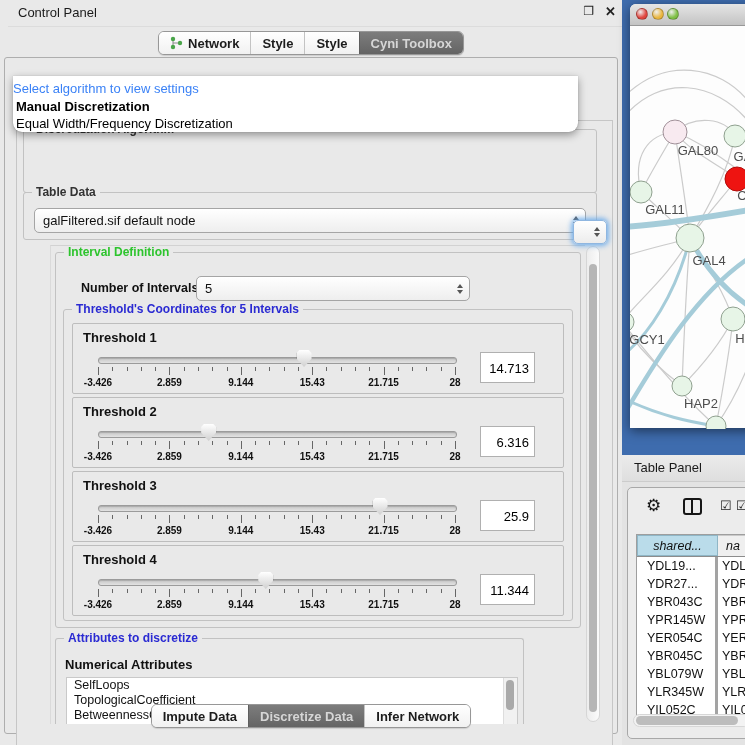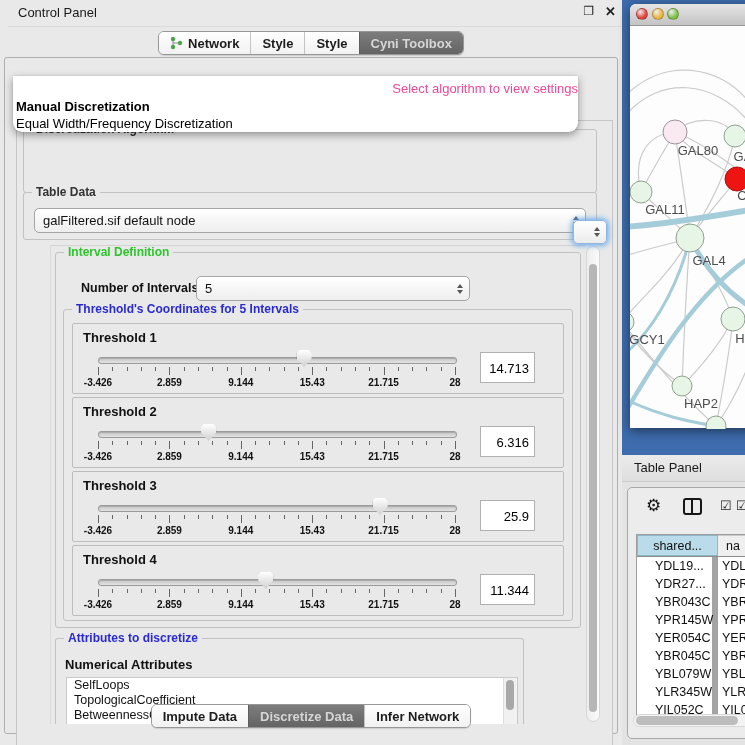--- a/index.html
+++ b/index.html
@@ -36,21 +36,21 @@
   .arr-up{width:0;height:0;border-left:3.5px solid transparent;border-right:3.5px solid transparent;border-bottom:4.5px solid #555;}
   .arr-dn{width:0;height:0;border-left:3.5px solid transparent;border-right:3.5px solid transparent;border-top:4.5px solid #555;}
   
   #focus-combo{position:absolute;left:556px;top:99px;width:32px;height:22px;border-radius:5px;z-index:5;
                background:linear-gradient(#fff,#ececec);border:1px solid #8fb6e0;
                box-shadow:0 0 5px 2px rgba(95,165,235,.8);}
   
   #algo-popup{position:absolute;left:13px;top:76px;width:565px;height:56px;background:#ffffff;z-index:10;
               border-radius:0 0 9px 9px;box-shadow:0 3px 9px rgba(0,0,0,.38),0 0 1px rgba(0,0,0,.3);
               padding-top:3px;box-sizing:border-box;}
-  #popup-hint{text-align:right;font-size:13px;color:#ec4899;height:19px;line-height:19px;}
+  #popup-hint{text-align:left;font-size:13px;color:#3b82f6;height:19px;line-height:19px;}
   .popup-item{font-size:13px;color:#000;height:17px;line-height:17px;padding-left:3px;cursor:default;}
   .popup-item.bold{font-weight:bold;}
   
   #viewport{position:absolute;left:44px;top:186px;width:534px;height:478px;overflow:hidden;
             border-top:1px solid #d2d2d2;border-left:1px solid #dadada;}
   #main-scroll{position:absolute;left:580px;top:187px;width:14px;height:476px;background:linear-gradient(to right,#ededed,#fbfbfb);
                border:1px solid #d6d6d6;border-radius:7px;box-sizing:border-box;}
   #main-thumb{position:absolute;left:2px;top:17px;width:8px;height:448px;background:#b6b6b6;border-radius:4px;}
   
   #interval-group{left:4px;top:6px;width:524px;height:374px;}
@@ -92,27 +92,27 @@
   #tp-title{padding-left:12px;font-size:13px;color:#1a1a1a;line-height:26px;}
   #tp-container{position:absolute;left:5px;top:32px;width:130px;height:250px;background:#ececec;
                 border:1px solid #a8a8a8;border-radius:5px;}
   #tp-gear{position:absolute;left:18px;top:7px;font-size:17px;color:#161616;}
   #tp-cols{position:absolute;left:55px;top:10px;width:15px;height:13px;border:2px solid #161616;border-radius:3px;}
   #tp-cols::after{content:"";position:absolute;left:6px;top:0;width:2px;height:13px;background:#161616;}
   .tp-check{position:absolute;top:10px;font-size:13px;color:#222;}
   #tp-check1{left:92px;} #tp-check2{left:108px;}
   #tp-grid{position:absolute;left:8px;top:46px;width:130px;height:180px;border:1px solid #9e9e9e;background:#fff;overflow:hidden;}
   #tp-headrow{display:flex;height:21px;border-bottom:1px solid #8c8c8c;}
-  .hcell{font-size:12.5px;color:#111;line-height:21px;box-sizing:border-box;}
+  .hcell{font-size:12.5px;color:#111;line-height:21px;box-sizing:border-box;font-style:italic;}
   .hcell.c1{width:81px;text-align:center;background:#badcea;border:1px solid #8fb6c6;}
   .hcell.c2{flex:1;background:#efefef;padding-left:8px;border-top:1px solid #c9c9c9;}
   #tp-rows{height:158px;overflow:hidden;}
   .trow{display:flex;height:18px;}
   .tcell{font-size:12.5px;color:#111;line-height:18px;box-sizing:border-box;}
-  .tcell.c1{width:81px;padding-left:18px;border-right:6px solid #a3a3a3;}
+  .tcell.c1{width:81px;padding-left:10px;border-right:3px solid #a3a3a3;}
   .tcell.c2{flex:1;padding-left:4px;}
   #tp-hscroll{position:absolute;left:5px;top:226px;width:118px;height:13px;background:#f3f3f3;
               border:1px solid #d7d7d7;border-radius:7px;box-sizing:border-box;}
   #tp-hthumb{position:absolute;left:2px;top:1px;width:102px;height:9px;background:#bdbdbd;border-radius:5px;}
 </style>
 </head>
 <body>
 
 <div id="control-panel">
   <div id="cp-titlebar">

